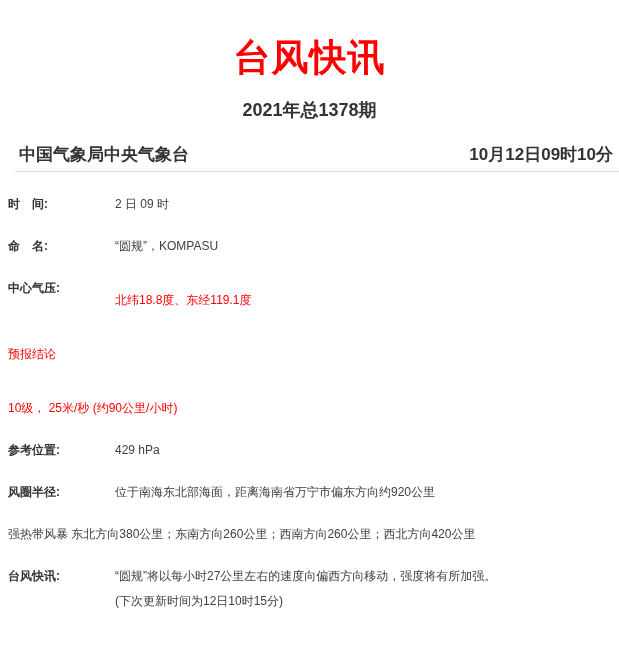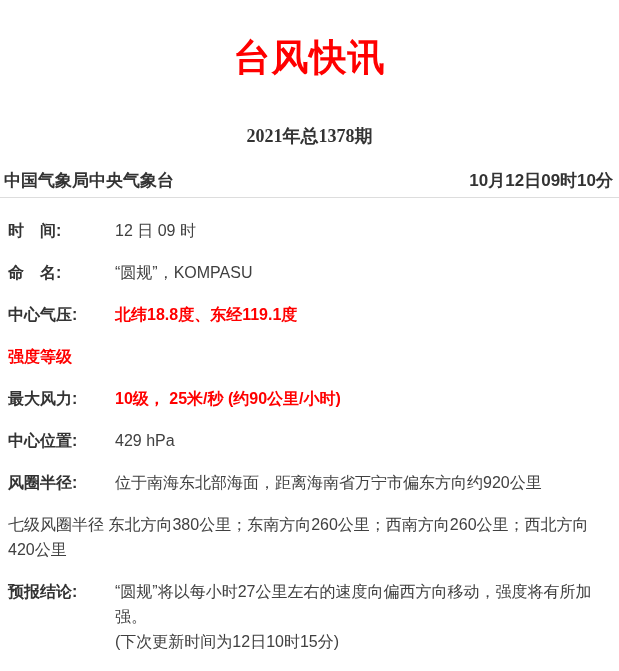--- a/index.html
+++ b/index.html
@@ -19,63 +19,64 @@
   .title{
     margin:38px 0 0 0;
     text-align:center;
     font-size:37px;
     line-height:40px;
     font-weight:700;
     color:var(--title-red);
     letter-spacing:1px;
   }
   .issue{
-    margin-top:48px;
+    margin-top:22px;
     text-align:center;
     font-size:18px;
     line-height:20px;
     font-weight:700;
     color:var(--text-dark);
-    font-family:Liberation Serif, serif;
   }
   .masthead{
     margin-top:24px;
     display:flex;
     justify-content:space-between;
     align-items:flex-end;
     font-size:17px;
     line-height:22px;
     font-weight:700;
     color:var(--text-dark);
     padding:0 6px 5px 4px;
     border-bottom:1px solid var(--divider);
+    margin-left:15px;
   }
   .rows{
     padding:20px 8px 0 8px;
   }
   .row{
     display:flex;
     align-items:flex-start;
     margin-bottom:17px;
-    font-size:16px;
+    font-size:12px;
     line-height:25px;
   }
   .row .label{
     flex:0 0 107px;
     font-weight:700;
     color:var(--text-dark);
     white-space:nowrap;
   }
   .row .value{
     flex:1;
     color:var(--text-body);
   }
   .row.highlight .value{
     color:var(--highlight-red);
-    font-weight:700;
+    font-weight:400;
+    margin-top:12px;
   }
   .row .value .note{
     display:block;
   }
 </style>
 </head>
 <body>
 
 <div class="page">
 
@@ -85,59 +86,58 @@
 
   <div class="masthead">
     <span>中国气象局中央气象台</span>
     <span>10月12日09时10分</span>
   </div>
 
   <div class="rows">
 
     <div class="row">
       <span class="label">时　间:</span>
-      <span class="value">12 日 09 时</span>
+      <span class="value">2 日 09 时</span>
     </div>
 
     <div class="row">
       <span class="label">命　名:</span>
       <span class="value">“圆规”，KOMPASU</span>
     </div>
 
 
     <div class="row highlight">
       <span class="label">中心气压:</span>
       <span class="value">北纬18.8度、东经119.1度</span>
     </div>
 
     <div class="row highlight">
-      <span class="value">强度等级</span>
+      <span class="value">预报结论</span>
     </div>
 
     <div class="row highlight">
-      <span class="label">最大风力:</span>
       <span class="value">10级， 25米/秒 (约90公里/小时)</span>
     </div>
 
     <div class="row">
-      <span class="label">中心位置:</span>
+      <span class="label">参考位置:</span>
       <span class="value">429 hPa</span>
     </div>
 
     <div class="row">
       <span class="label">风圈半径:</span>
       <span class="value">位于南海东北部海面，距离海南省万宁市偏东方向约920公里</span>
     </div>
 
     <div class="row">
-      <span class="value">七级风圈半径 东北方向380公里；东南方向260公里；西南方向260公里；西北方向420公里</span>
+      <span class="value">强热带风暴 东北方向380公里；东南方向260公里；西南方向260公里；西北方向420公里</span>
     </div>
 
     <div class="row">
-      <span class="label">预报结论:</span>
+      <span class="label">台风快讯:</span>
       <span class="value">
         <span>“圆规”将以每小时27公里左右的速度向偏西方向移动，强度将有所加强。</span>
         <span class="note">(下次更新时间为12日10时15分)</span>
       </span>
     </div>
 
   </div>
 </div>
 
 </body></html>

